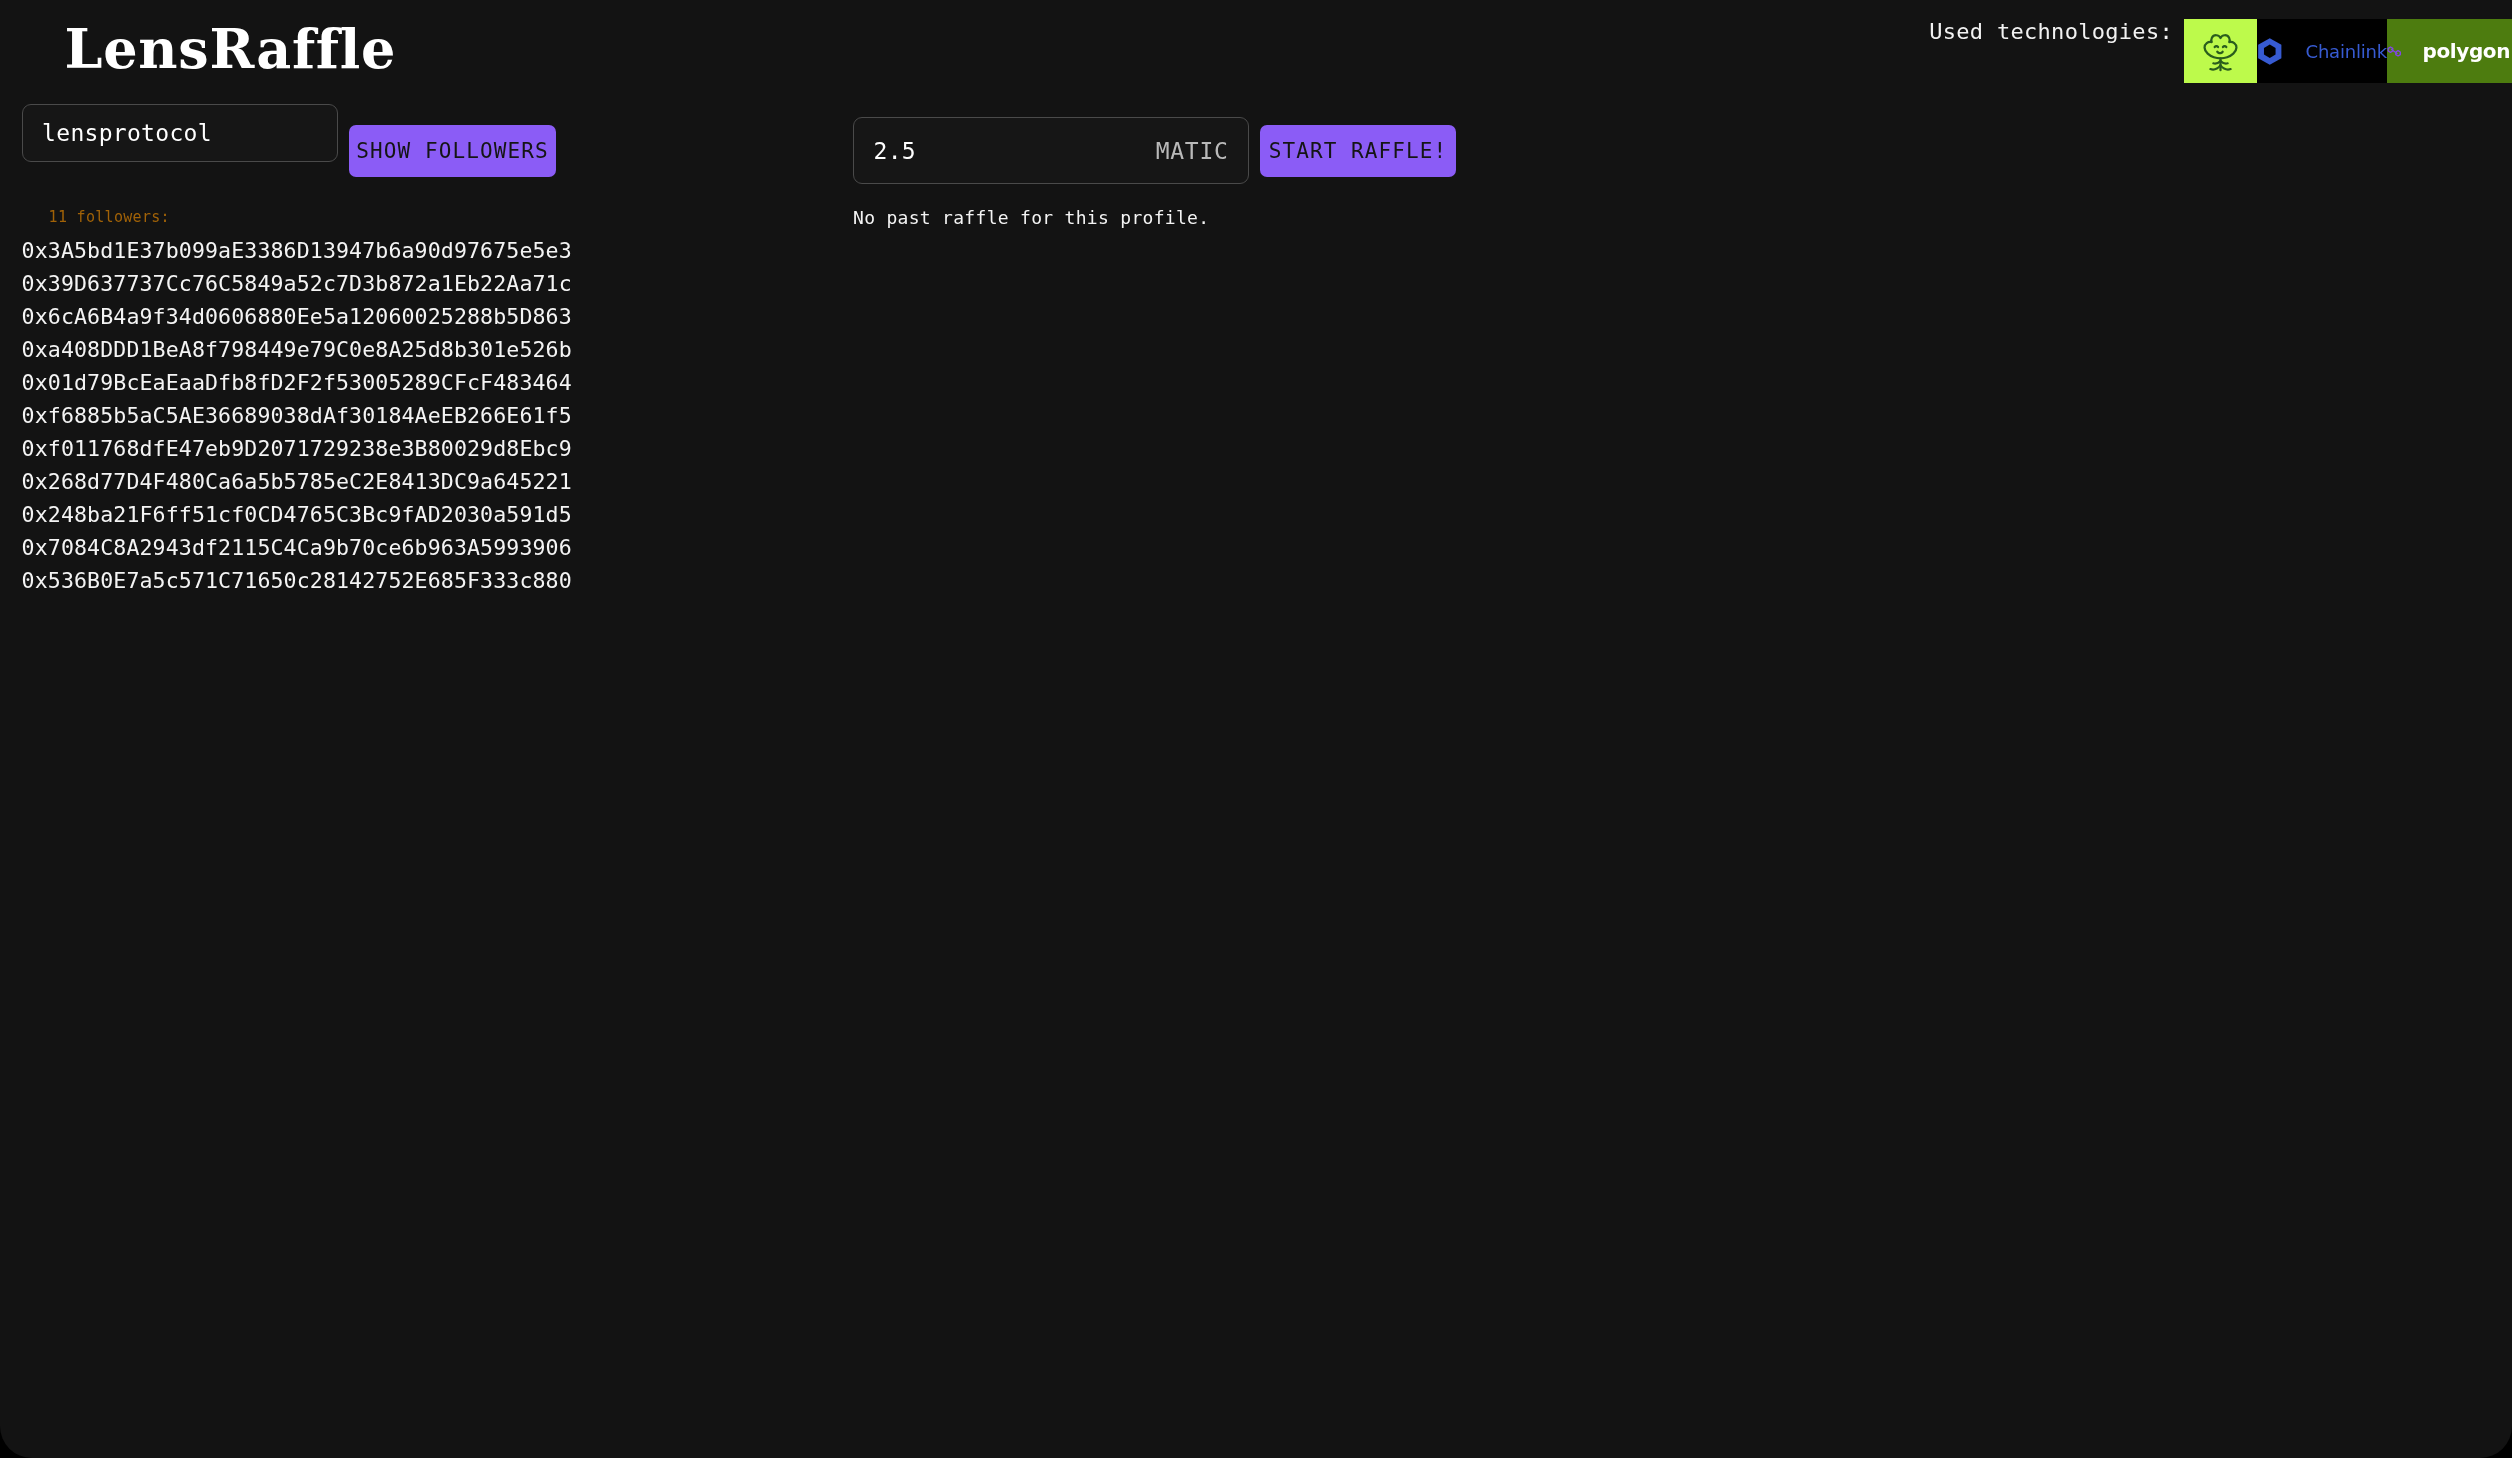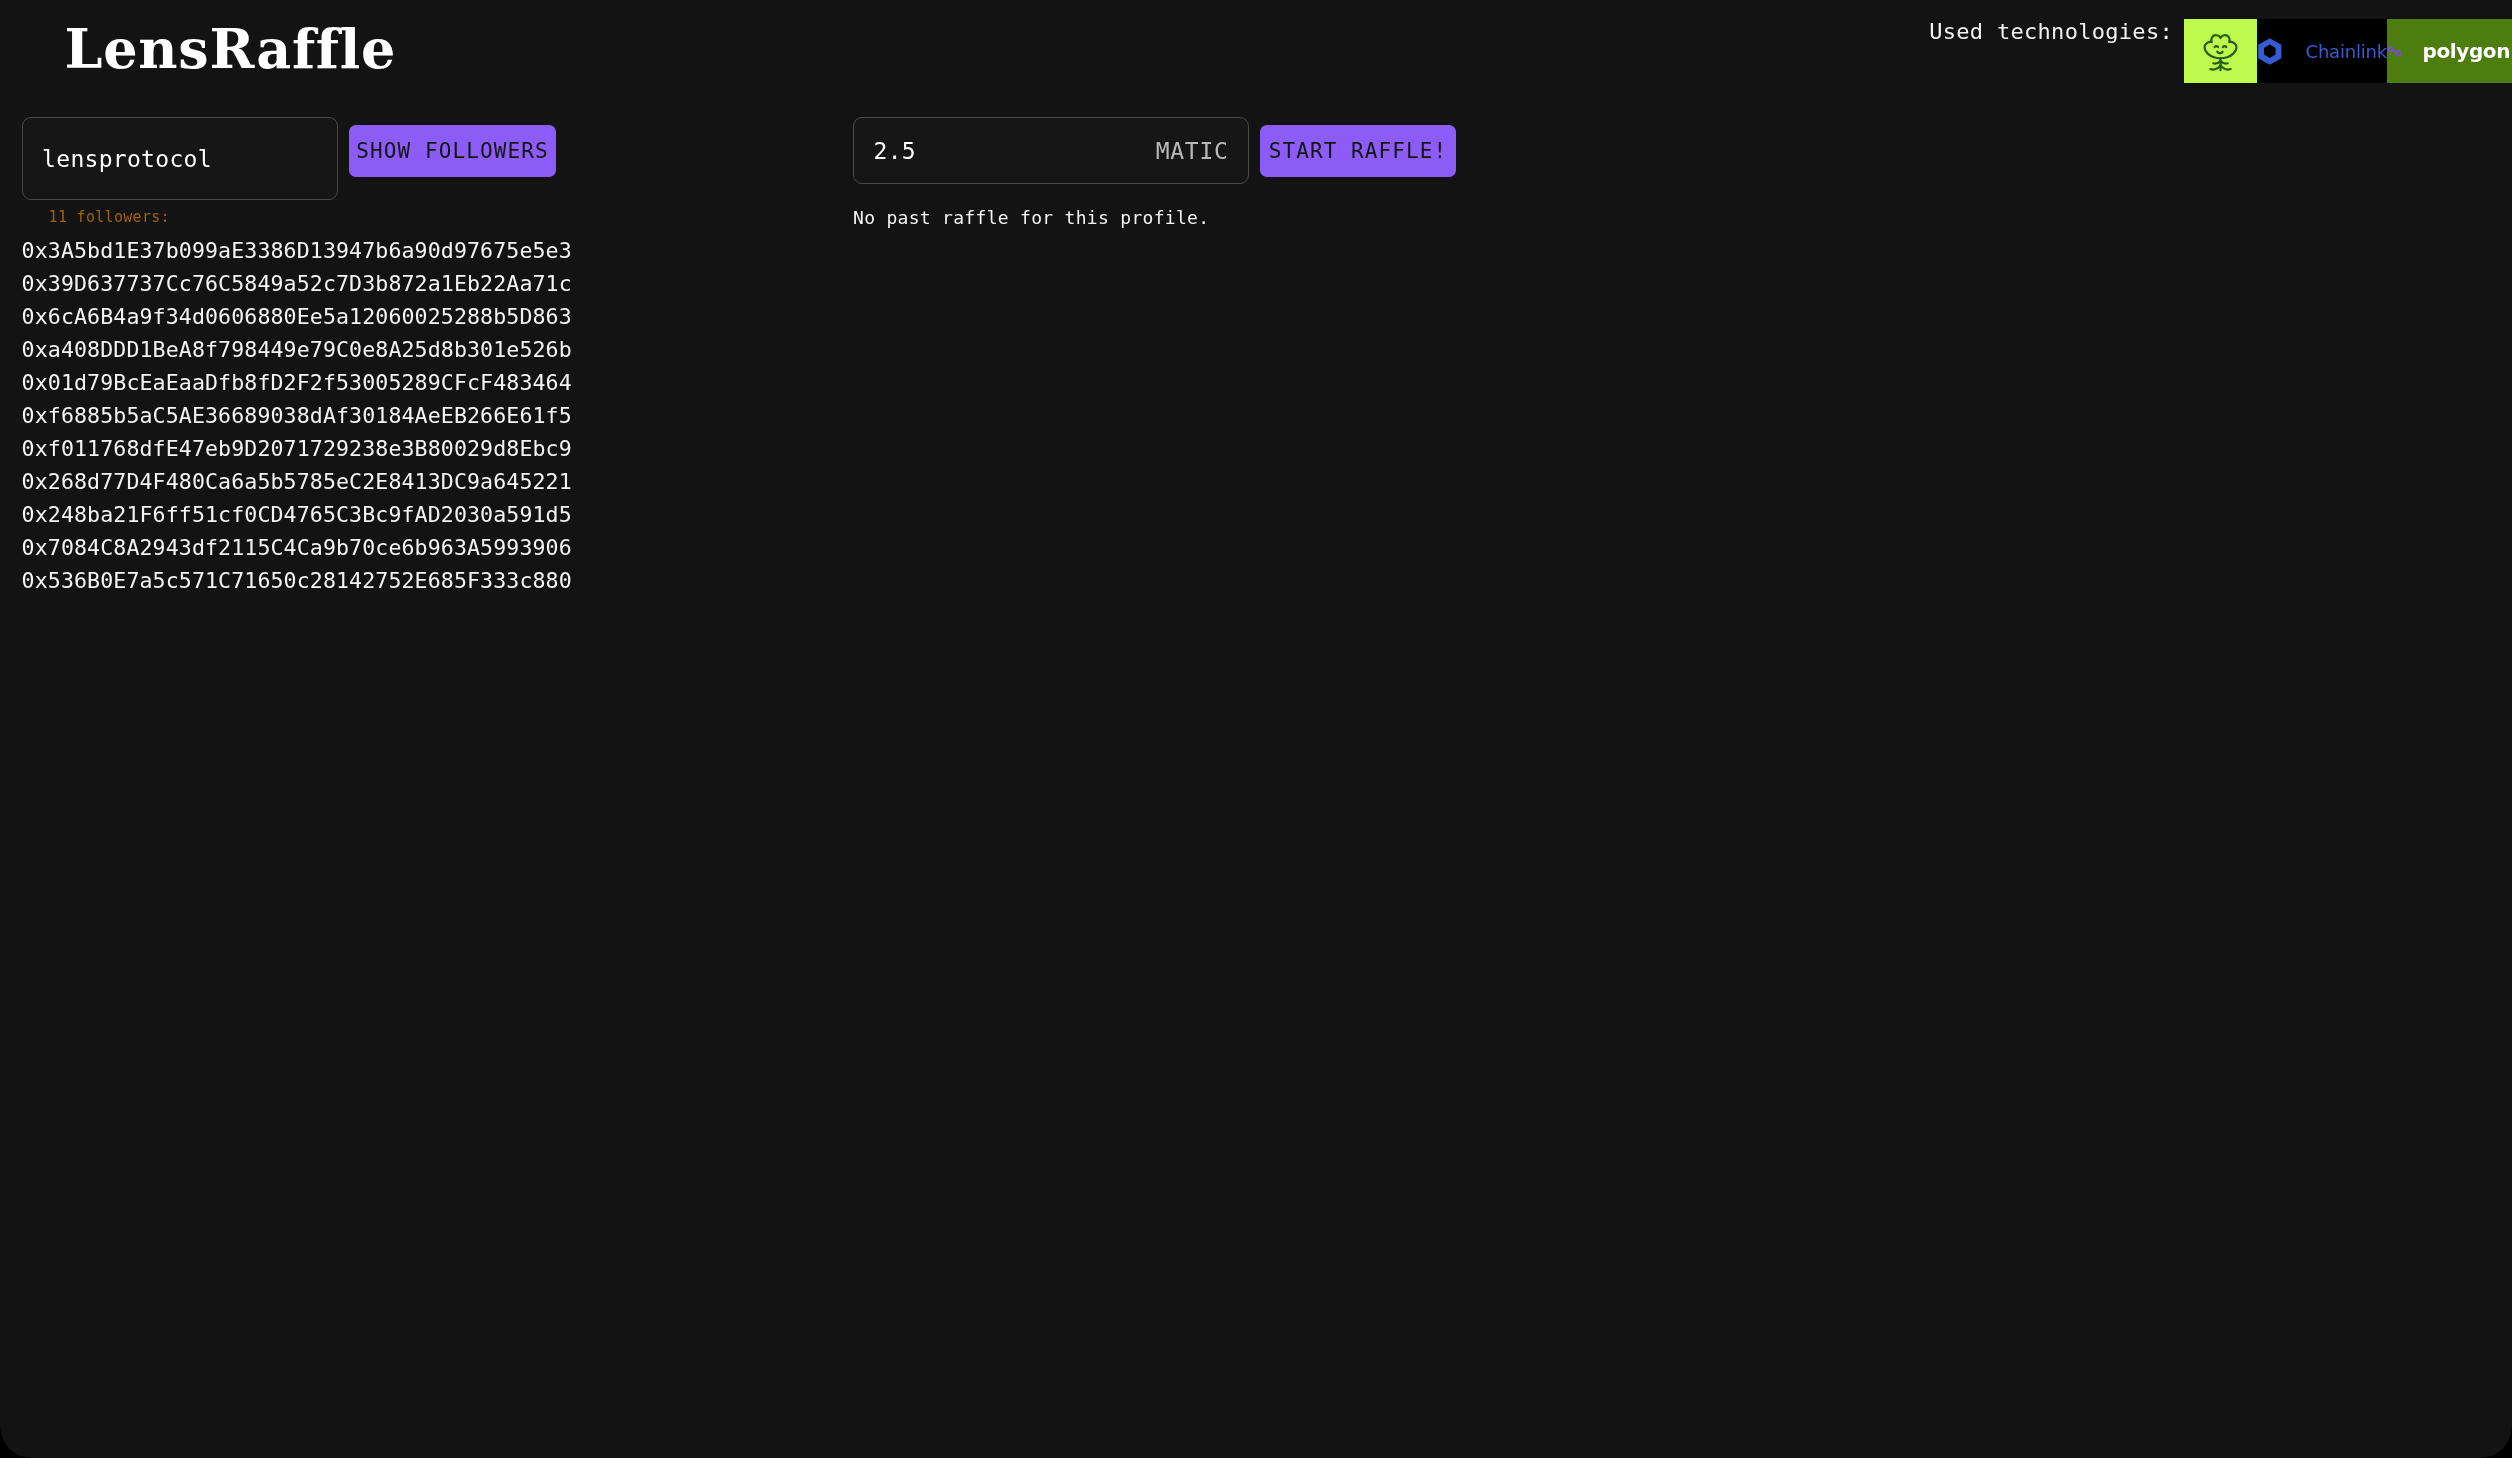--- a/index.html
+++ b/index.html
@@ -100,23 +100,23 @@
     position: absolute;
     box-sizing: border-box;
     background: #161616;
     border: 1.4px solid #4a4a4a;
     border-radius: 9px;
     display: flex;
     align-items: center;
   }
   #handle-field {
     left: 21.6px;
-    top: 117px;
+    top: 104px;
     width: 316px;
-    height: 83px;
+    height: 58px;
     padding: 0 19.5px;
   }
   #amount-field {
     left: 853px;
     top: 117px;
     width: 396px;
     height: 67px;
     padding: 0 19.5px;
     justify-content: space-between;
   }

